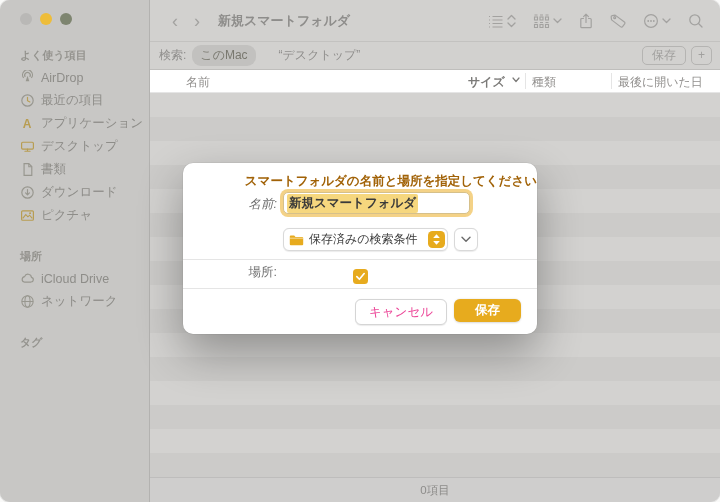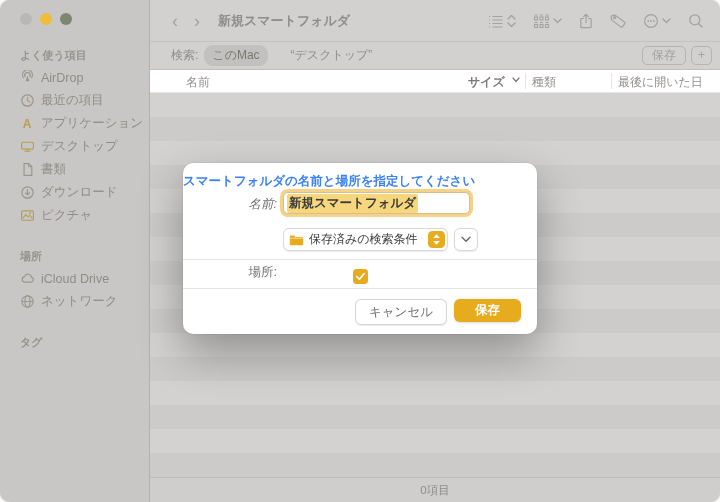--- a/index.html
+++ b/index.html
@@ -24,21 +24,21 @@
   .main{position:absolute;left:150px;top:0;right:0;bottom:0;}
   .titlebar{position:absolute;left:0;right:0;top:0;height:42px;background:#d2d1cf;
     display:flex;align-items:center;border-bottom:1px solid rgba(0,0,0,0.07);box-sizing:border-box;}
   .nav{color:#a3a2a0;font-size:18px;line-height:1;padding:0 8px;}
   .nav.back{margin-left:14px;}
   .win-title{margin-left:10px;font-size:13px;font-weight:600;color:#8e8d8b;}
   .tb-icons{margin-left:auto;margin-right:16px;display:flex;align-items:center;gap:17px;color:#a3a2a0;}
   .tb-group{display:flex;align-items:center;gap:3px;}
   .searchrow{position:absolute;left:0;right:0;top:42px;height:28px;background:#d2d1cf;
     display:flex;align-items:center;border-bottom:1px solid rgba(0,0,0,0.09);box-sizing:border-box;}
-  .search-label{margin-left:21px;font-size:12px;color:#8f8e8c;}
+  .search-label{margin-left:9px;font-size:12px;color:#8f8e8c;}
   .scope-pill{margin-left:6px;background:#c2c1bf;border-radius:9px;padding:2px 8px;font-size:12px;color:#79786f;}
   .query{margin-left:23px;font-size:12px;color:#8f8e8c;}
   .sr-right{margin-left:auto;margin-right:8px;display:flex;gap:5px;}
   .ghost-btn{border:1px solid #b5b4b2;border-radius:5px;background:transparent;color:#a1a09e;
     font-size:12px;padding:1px 9px;line-height:15px;}
   .ghost-btn.sq{padding:1px 6px;}
   .colheader{position:absolute;left:0;right:0;top:70px;height:23px;background:#ffffff;
     border-bottom:1px solid rgba(0,0,0,0.10);box-sizing:border-box;font-size:12px;color:#918f8d;}
   .col{position:absolute;top:4px;}
   .col.name{left:36px;}
@@ -48,42 +48,42 @@
   .col.opened{left:468px;white-space:nowrap;}
   .vdiv{position:absolute;top:3px;bottom:3px;width:1px;background:rgba(0,0,0,0.10);}
   .rows{position:absolute;left:0;right:0;top:93px;height:384px;
     background:repeating-linear-gradient(to bottom,#d3d2d0 0 24px,#cccbc9 24px 48px);}
   .statusbar{position:absolute;left:0;right:0;bottom:0;height:25px;background:#cfcecd;
     border-top:1px solid rgba(0,0,0,0.08);box-sizing:border-box;display:flex;align-items:center;justify-content:center;
     font-size:11.5px;color:#8d8c8a;}
   
   .dialog{position:absolute;left:183px;top:163px;width:354px;height:171px;background:#ffffff;
     border-radius:10px;box-shadow:0 18px 45px rgba(0,0,0,0.32),0 0 0 0.5px rgba(0,0,0,0.08);}
-  .dlg-title{position:absolute;left:0;right:0;top:10px;text-align:left;font-size:12.5px;
-    font-weight:600;color:#3b82f6;}
+  .dlg-title{position:absolute;left:0;right:0;top:10px;text-align:right;font-size:12.5px;
+    font-weight:600;color:#a16207;}
   .dlg-label{position:absolute;left:30px;width:64px;text-align:right;font-size:12.5px;color:#6f6f6f;}
   .name-field{position:absolute;left:100px;top:29px;width:187px;height:22px;background:#fff;
     border:1px solid #d6c08a;border-radius:5px;box-shadow:0 0 0 3px #f4d287;display:flex;align-items:center;padding-left:3px;box-sizing:border-box;}
   .sel-text{background:#f6d77e;color:#3a3a3a;font-size:12.5px;font-weight:600;padding:1px 2px;border-radius:2px;white-space:nowrap;}
   .popup{position:absolute;left:100px;top:65px;width:165px;height:23px;background:#fff;
     border:1px solid #d9d9d9;border-radius:6px;display:flex;align-items:center;padding-left:5px;box-sizing:border-box;
     box-shadow:0 0.5px 1px rgba(0,0,0,0.08);}
   .popup-text{margin-left:5px;font-size:12px;color:#3c3c3c;white-space:nowrap;}
   .capsule{margin-left:auto;margin-right:2px;width:17px;height:17px;border-radius:4.5px;background:#e7ab1e;
     display:flex;align-items:center;justify-content:center;}
   .disclose-btn{position:absolute;left:271px;top:65px;width:24px;height:23px;background:#fff;
     border:1px solid #d9d9d9;border-radius:6px;box-sizing:border-box;display:flex;align-items:center;justify-content:center;
     box-shadow:0 0.5px 1px rgba(0,0,0,0.08);color:#6a6a6a;}
   .sep{position:absolute;left:0;right:0;height:1px;background:rgba(0,0,0,0.10);}
   .chk-row{position:absolute;left:0;right:0;top:102px;height:22px;display:flex;align-items:center;justify-content:center;gap:7px;}
   .checkbox{width:15px;height:15px;border-radius:3.5px;background:#e7ab1e;display:flex;align-items:center;justify-content:center;}
   .chk-label{font-size:12.5px;color:#3c3c3c;}
   .dlg-btns{position:absolute;right:16px;top:136px;display:flex;gap:7px;}
   .btn{height:23px;border-radius:6px;font-size:12.5px;display:flex;align-items:center;justify-content:center;box-sizing:border-box;}
-  .btn.cancel{background:#fff;border:1px solid #d5d5d5;color:#737373;padding:12px 13px;box-shadow:0 0.5px 1px rgba(0,0,0,0.08);}
+  .btn.cancel{background:#fff;border:1px solid #d5d5d5;color:#ec4899;padding:12px 13px;box-shadow:0 0.5px 1px rgba(0,0,0,0.08);}
   .btn.save{background:#e7ab1e;border:none;color:#fff;font-weight:600;padding:0 21px;box-shadow:0 0.5px 2px rgba(0,0,0,0.15);}
   svg{display:block;}
 </style>
 </head>
 <body>
 
 <div class="window">
 
   <div class="sidebar">
     <div class="traffic">

